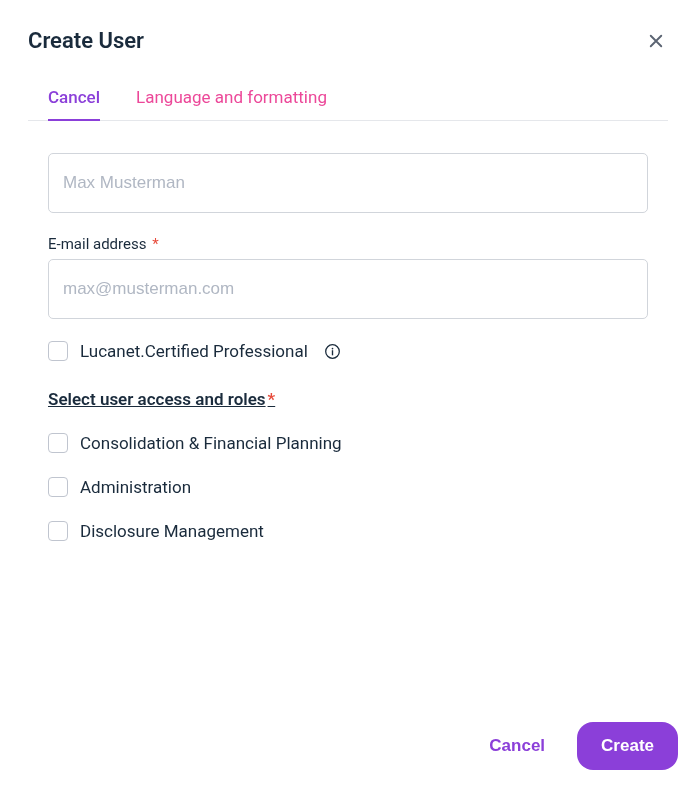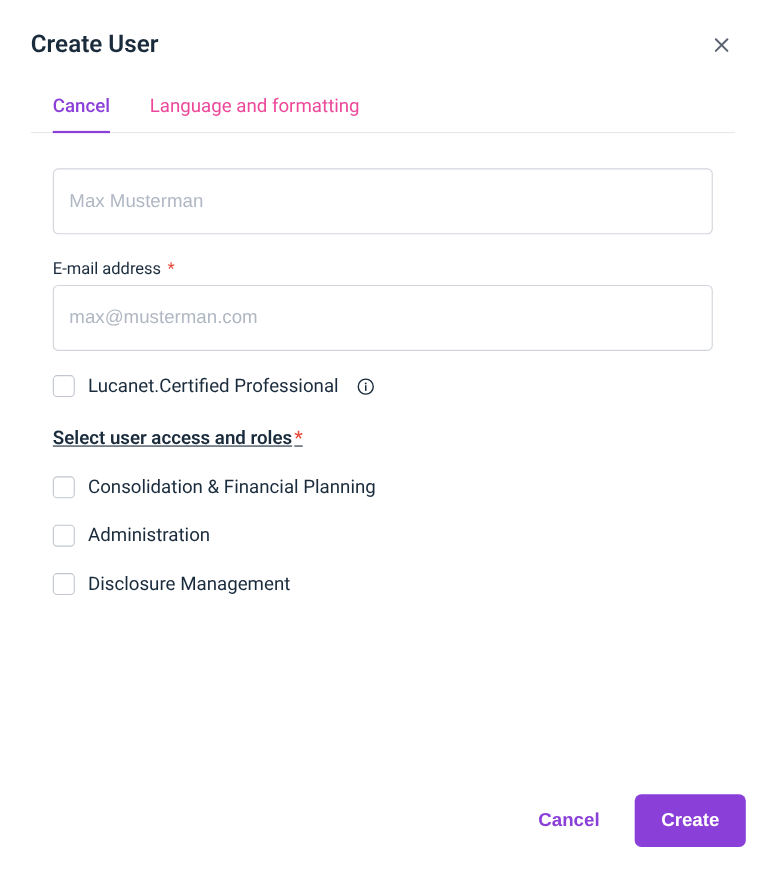--- a/index.html
+++ b/index.html
@@ -147,21 +147,21 @@
       border: none;
       cursor: pointer;
       padding: 12px 8px;
     }
     .btn-create {
       font-size: 17px;
       font-weight: 600;
       color: #ffffff;
       background: #8b3fd9;
       border: none;
-      border-radius: 6px;
+      border-radius: 16px;
       cursor: pointer;
       padding: 14px 24px;
     }
   </style>
 </head>
 <body>
 
 <div class="header">
   <h1 class="title">Create User</h1>
   <div class="close-btn">

